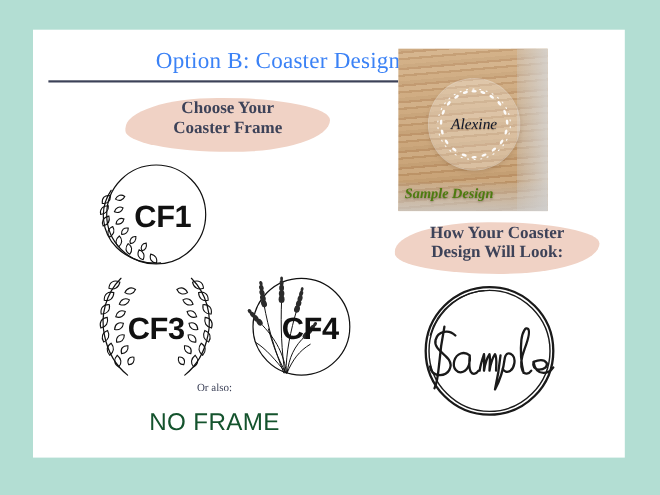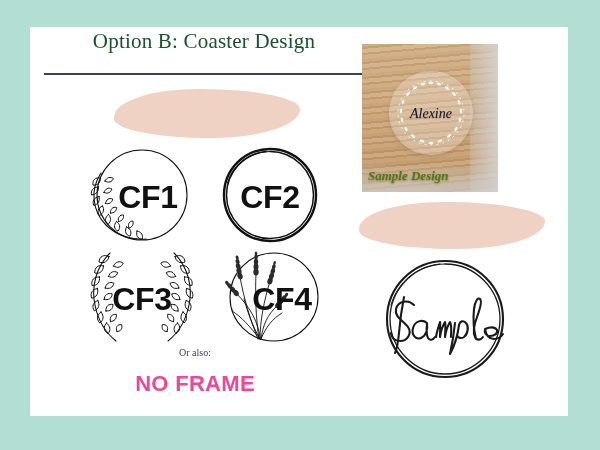--- a/index.html
+++ b/index.html
@@ -10,24 +10,24 @@
   }
   #root{position:relative;width:600px;height:450px;}
 
   .card{
     position:absolute;left:30px;top:27px;width:538px;height:389px;
     background:#ffffff;
   }
 
   
   .title{
-    position:absolute;left:14px;top:2px;width:320px;
-    text-align:center;
-    font-family:"Liberation Serif", serif;
-    font-size:21px;color:#14532d;letter-spacing:.2px;
+    position:absolute;left:14px;top:16px;width:320px;
+    text-align:right;
+    font-family:"Liberation Serif", serif;
+    font-size:21px;color:#3b82f6;letter-spacing:.2px;
     white-space:nowrap;
   }
   .title-rule{
     position:absolute;left:14px;top:46px;width:318px;height:2px;
     background:#3d4258;
   }
 
   
   .brush{
     position:absolute;
@@ -51,38 +51,38 @@
   .frame-cell{position:absolute;width:140px;height:100px;}
   .cell-cf1{left:22px;top:0px;}
   .cell-cf2{left:150px;top:0px;}
   .cell-cf3{left:22px;top:102px;}
   .cell-cf4{left:150px;top:102px;}
   .frame-cell svg{position:absolute;left:0;top:0;width:140px;height:100px;}
   .frame-label{
     position:absolute;left:0;top:0;width:140px;height:100px;
     display:flex;align-items:center;justify-content:center;
     font-family:"Liberation Sans", sans-serif;
-    font-weight:bold;font-size:32px;color:#111111;
+    font-weight:bold;font-size:28px;color:#111111;
     letter-spacing:-.4px;
   }
   .cell-cf1 .frame-label{transform:translate(6px,2px);}
   .cell-cf2 .frame-label{transform:translate(0px,2px);}
   .cell-cf3 .frame-label{transform:translate(0px,2px);}
   .cell-cf4 .frame-label{transform:translate(12px,2px);}
 
   
   .oralso{
     position:absolute;left:25px;top:320px;width:280px;text-align:center;
     font-family:"Liberation Serif", serif;
     font-size:10px;color:#3d4258;
   }
   .noframe{
     position:absolute;left:25px;top:344px;width:280px;text-align:center;
     font-family:"Liberation Sans", sans-serif;
-    font-weight:bold;font-size:22px;color:#ec4899;letter-spacing:.3px;
+    font-weight:normal;font-size:22px;color:#14532d;letter-spacing:.3px;
   }
 
   
   .photo{
     position:absolute;left:332px;top:17px;width:136px;height:148px;
     overflow:hidden;
   }
   .photo .wood{
     position:absolute;left:0;top:0;width:136px;height:148px;
     background:
@@ -132,20 +132,24 @@
 <body>
 
 <div id="root">
 
   <div class="card">
 
     <div class="title">Option B: Coaster Design</div>
     <div class="title-rule"></div>
 
     <div class="brush b-left"></div>
+    <div class="banner-text t-left">
+      <div>Choose Your</div>
+      <div>Coaster Frame</div>
+    </div>
 
     <div class="frames">
 
       <div class="frame-cell cell-cf1">
         <svg viewBox="0 0 140 100">
           <g fill="none" stroke="#111" stroke-width="1" stroke-linecap="round">
             <circle cx="70" cy="50" r="45" stroke-width="1.1"></circle>
 
             <path d="M29 28 C18 44 20 66 34 80 C46 92 62 95 74 94" stroke-width="1.1"></path>
 
@@ -161,30 +165,20 @@
             <path d="M32 47.5 C33.2 43.5 36.6 42.2 39.9 44 C38.8 47.6 35.7 49.1 32 47.5 Z"></path>
             <path d="M33.5 58.5 C34 54.4 37.2 52.6 40.7 54 C40.1 57.7 37.2 59.5 33.5 58.5 Z"></path>
             <path d="M38.5 68 C38.1 63.9 40.9 61.6 44.6 62.4 C44.6 66.1 42.1 68.3 38.5 68 Z"></path>
             <path d="M46.5 76.5 C45.4 72.5 47.8 69.7 51.5 70 C52 73.7 49.9 76.3 46.5 76.5 Z"></path>
             <path d="M57 83 C55.3 79.2 57.2 76.1 60.9 76 C61.8 79.6 60.1 82.4 57 83 Z"></path>
           </g>
         </svg>
         <div class="frame-label">CF1</div>
       </div>
 
-      <div class="frame-cell cell-cf2">
-        <svg viewBox="0 0 140 100">
-          <g fill="none" stroke="#111" stroke-linecap="round">
-            <circle cx="70" cy="50" r="46" stroke-width="2.4"></circle>
-            <path d="M70 6.5 C94 6.5 113.5 26 113.5 50 C113.5 74 94 93.5 70 93.5 C46 93.5 26.5 74 26.5 50 C26.5 27.5 44 8.5 66 6.6" stroke-width="1.5"></path>
-            <path d="M27.5 38 C33 19.5 50 6.5 70 6.5" stroke-width="1.1"></path>
-          </g>
-        </svg>
-        <div class="frame-label">CF2</div>
-      </div>
 
       <div class="frame-cell cell-cf3">
         <svg viewBox="0 0 140 100">
           <g fill="none" stroke="#111" stroke-width="1" stroke-linecap="round">
 
             <path d="M38 6 C24 20 19 40 23 58 C26 73 34 86 44 94" stroke-width="1.1"></path>
             <path d="M37 9.5 C31.5 7 27.5 9.5 27 15 C32 17 36 14.5 37 9.5 Z"></path>
             <path d="M31.5 19 C26 17.5 22.5 20.5 22.8 26 C27.8 27.2 31.3 24.3 31.5 19 Z"></path>
             <path d="M27.5 30 C22 29.5 19 33 20 38.4 C25 38.8 28.2 35.5 27.5 30 Z"></path>
             <path d="M25.5 41.5 C20.3 42.2 17.9 46.1 19.7 51.2 C24.5 50.2 26.8 46.6 25.5 41.5 Z"></path>
@@ -308,20 +302,24 @@
             <ellipse cx="25" cy="16" rx="2.4" ry="1.2" transform="rotate(326 25 16)"></ellipse>
             <ellipse cx="33" cy="12" rx="2.4" ry="1.2" transform="rotate(344 33 12)"></ellipse>
           </g>
         </svg>
         <div class="disc-name">Alexine</div>
       </div>
       <div class="photo-caption">Sample Design</div>
     </div>
 
     <div class="brush b-right"></div>
+    <div class="banner-text t-right">
+      <div>How Your Coaster</div>
+      <div>Design Will Look:</div>
+    </div>
 
     <div class="preview">
       <svg viewBox="0 0 150 130">
         <g fill="none" stroke="#1a1a1a" stroke-linecap="round">
           <circle cx="75" cy="64" r="58" stroke-width="2.1"></circle>
           <path d="M75 9 C105 9 130 34 130 64 C130 94 105 119 75 119 C45 119 20 94 20 64 C20 36 42 12 70 9.2" stroke-width="1.3"></path>
           <path d="M21 50 C27.5 26 49 9 75 9" stroke-width="1"></path>
         </g>
 
         <g fill="none" stroke="#1a1a1a" stroke-width="2.1" stroke-linecap="round" stroke-linejoin="round">

